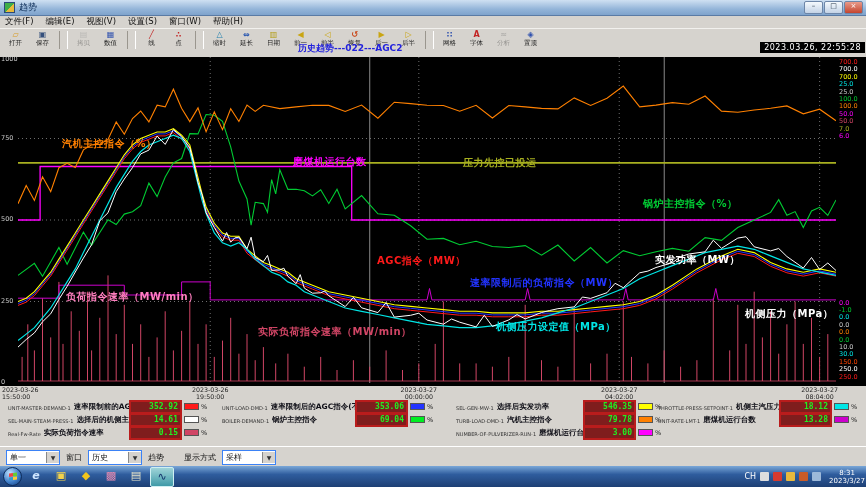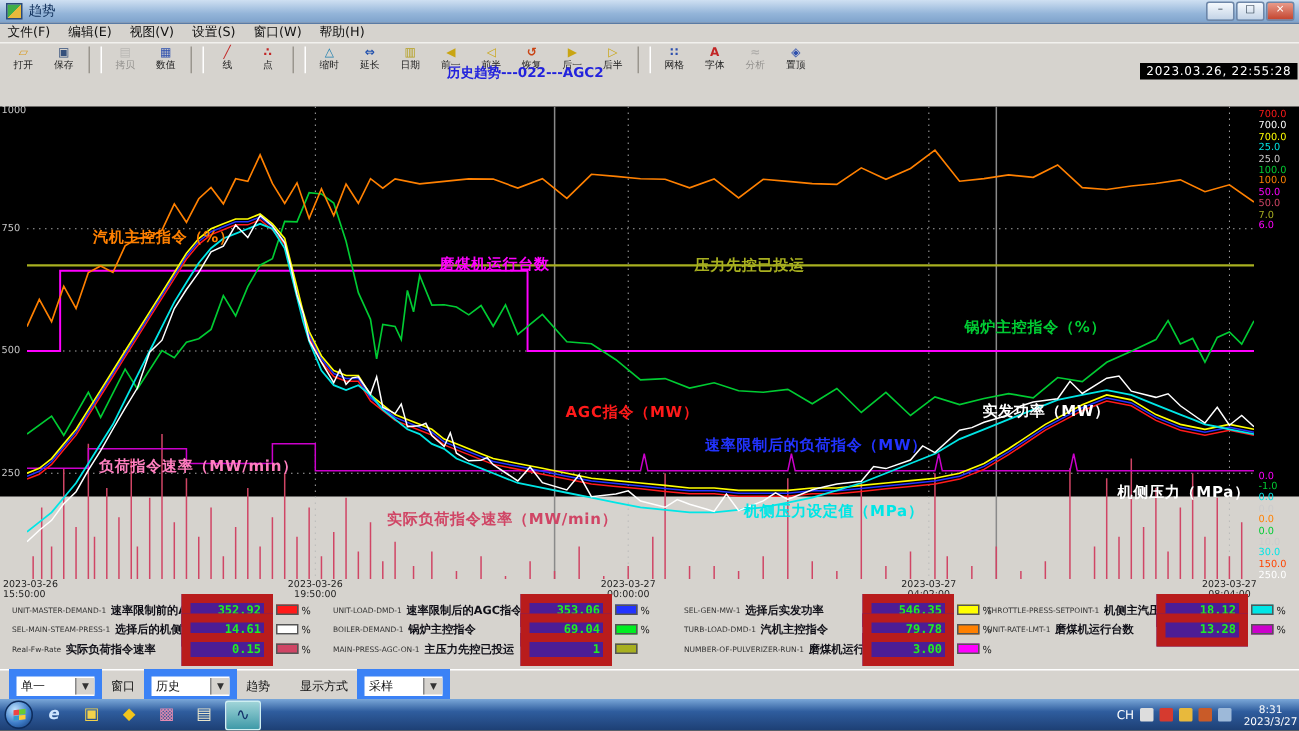--- a/index.html
+++ b/index.html
@@ -21,42 +21,42 @@
   .tbtn{width:27px;height:20px;text-align:center;cursor:default}
   .tbtn .ticon{display:block;font-size:8px;line-height:9px;height:9px;font-weight:bold}
   .tbtn .tlabel{display:block;font-size:6.5px;line-height:8px;color:#222}
   .tbtn.disabled{opacity:.38;filter:grayscale(.9)}
   .tsep{width:7px;height:18px;border-left:1px solid #9a968e;border-right:1px solid #fff;margin:0 2px 0 3px}
   #headerstrip{position:absolute;top:49px;left:0;width:866px;height:8px;background:#d6d3ce}
   #trendtitle{position:absolute;top:42px;left:298px;font-size:9px;font-weight:bold;color:#2222dd}
   #clockbox{position:absolute;top:42px;right:1px;background:#000;color:#fff;
     font-size:8px;padding:1px 4px;letter-spacing:.5px}
   
-  #chart{position:absolute;top:71px;left:0;width:866px;height:260px;background:#000}
+  #chart{position:absolute;top:57px;left:0;width:866px;height:329px;background:#000}
   #plot{position:absolute;left:18px;top:0}
   .yl{position:absolute;left:1px;font-size:6.5px;color:#c8c8c8}
   .rax{position:absolute;left:839px;font-size:6.5px;line-height:7.4px;font-weight:normal;white-space:pre}
   .anno{position:absolute;font-size:10px;font-weight:bold;white-space:nowrap;letter-spacing:.5px}
   #xstrip{position:absolute;top:386px;left:0;width:866px;height:14px;background:#d6d3ce}
   .xlab{position:absolute;top:0;font-size:6.3px;line-height:7px;color:#222;text-align:center;white-space:pre}
   
   #legend{position:absolute;top:400px;left:0;width:866px;height:46px;background:#d6d3ce}
   .lcol{position:absolute;top:0}
   .lrow{display:flex;align-items:center;height:13px}
   .ltag{font-size:5px;color:#333;white-space:nowrap;margin-right:3px;transform:translateY(.5px)}
   .ldesc{font-size:7.5px;font-weight:bold;color:#101018;white-space:nowrap;overflow:hidden;flex:1}
-  .lval{width:47px;height:10px;background:#4c1d95;border:6px solid #b91c1c;color:#22ee22;
+  .lval{width:47px;height:10px;background:#7f1d1d;border:2px solid #b91c1c;color:#22ee22;
     font-family:"DejaVu Sans Mono","Liberation Mono",monospace;font-size:8px;font-weight:bold;
     text-align:right;line-height:10px;padding-right:2px;flex:none}
   .lsw{width:13px;height:5px;margin:0 2px;border:1px solid #555;flex:none}
   .lunit{font-size:6.5px;color:#222;width:7px;flex:none}
   
   #controls{position:absolute;top:446px;left:0;width:866px;height:20px;background:#d6d3ce;
     border-top:1px solid #fff;display:flex;align-items:center;gap:6px;padding-left:6px;font-size:8px;color:#111}
-  .csel{display:flex;width:52px;height:13px;border:5px solid #3b82f6;background:#fff;align-items:center}
+  .csel{display:flex;width:52px;height:13px;border:1px solid #3b82f6;background:#fff;align-items:center}
   .csel .ctext{flex:1;font-size:8px;padding-left:3px}
   .csel .carrow{width:12px;height:11px;background:#d6d3ce;border-left:1px solid #888;
     font-size:6px;text-align:center;line-height:11px;color:#333}
   
   #taskbar{position:absolute;top:466px;left:0;width:866px;height:21px;
     background:linear-gradient(#7aa7d8,#2f5d9e 40%,#1d3f74);display:flex;align-items:center;padding-left:3px}
   #startorb{width:17px;height:17px;border-radius:50%;
     background:radial-gradient(circle at 35% 30%,#bfe3ff,#3f7ec9 55%,#123a77);border:1px solid #0d2c5c;
     display:flex;align-items:center;justify-content:center}
   #orbflag{width:8px;height:7px;background:
@@ -266,27 +266,20 @@
         <div class="lsw" style="background: rgb(34, 51, 255);"></div>
         <span class="lunit">%</span>
       </div>
       <div class="lrow">
         <span class="ltag">BOILER-DEMAND-1</span>
         <span class="ldesc">锅炉主控指令</span>
         <div class="lval">69.04</div>
         <div class="lsw" style="background: rgb(0, 238, 34);"></div>
         <span class="lunit">%</span>
       </div>
-      <div class="lrow">
-        <span class="ltag">MAIN-PRESS-AGC-ON-1</span>
-        <span class="ldesc">主压力先控已投运</span>
-        <div class="lval">1</div>
-        <div class="lsw" style="background: rgb(168, 176, 32);"></div>
-        <span class="lunit"></span>
-      </div>
     </div>
     <div class="lcol" style="left: 456px; width: 206px;">
       <div class="lrow">
         <span class="ltag">SEL-GEN-MW-1</span>
         <span class="ldesc">选择后实发功率</span>
         <div class="lval">546.35</div>
         <div class="lsw" style="background: rgb(255, 255, 0);"></div>
         <span class="lunit">%</span>
       </div>
       <div class="lrow">

